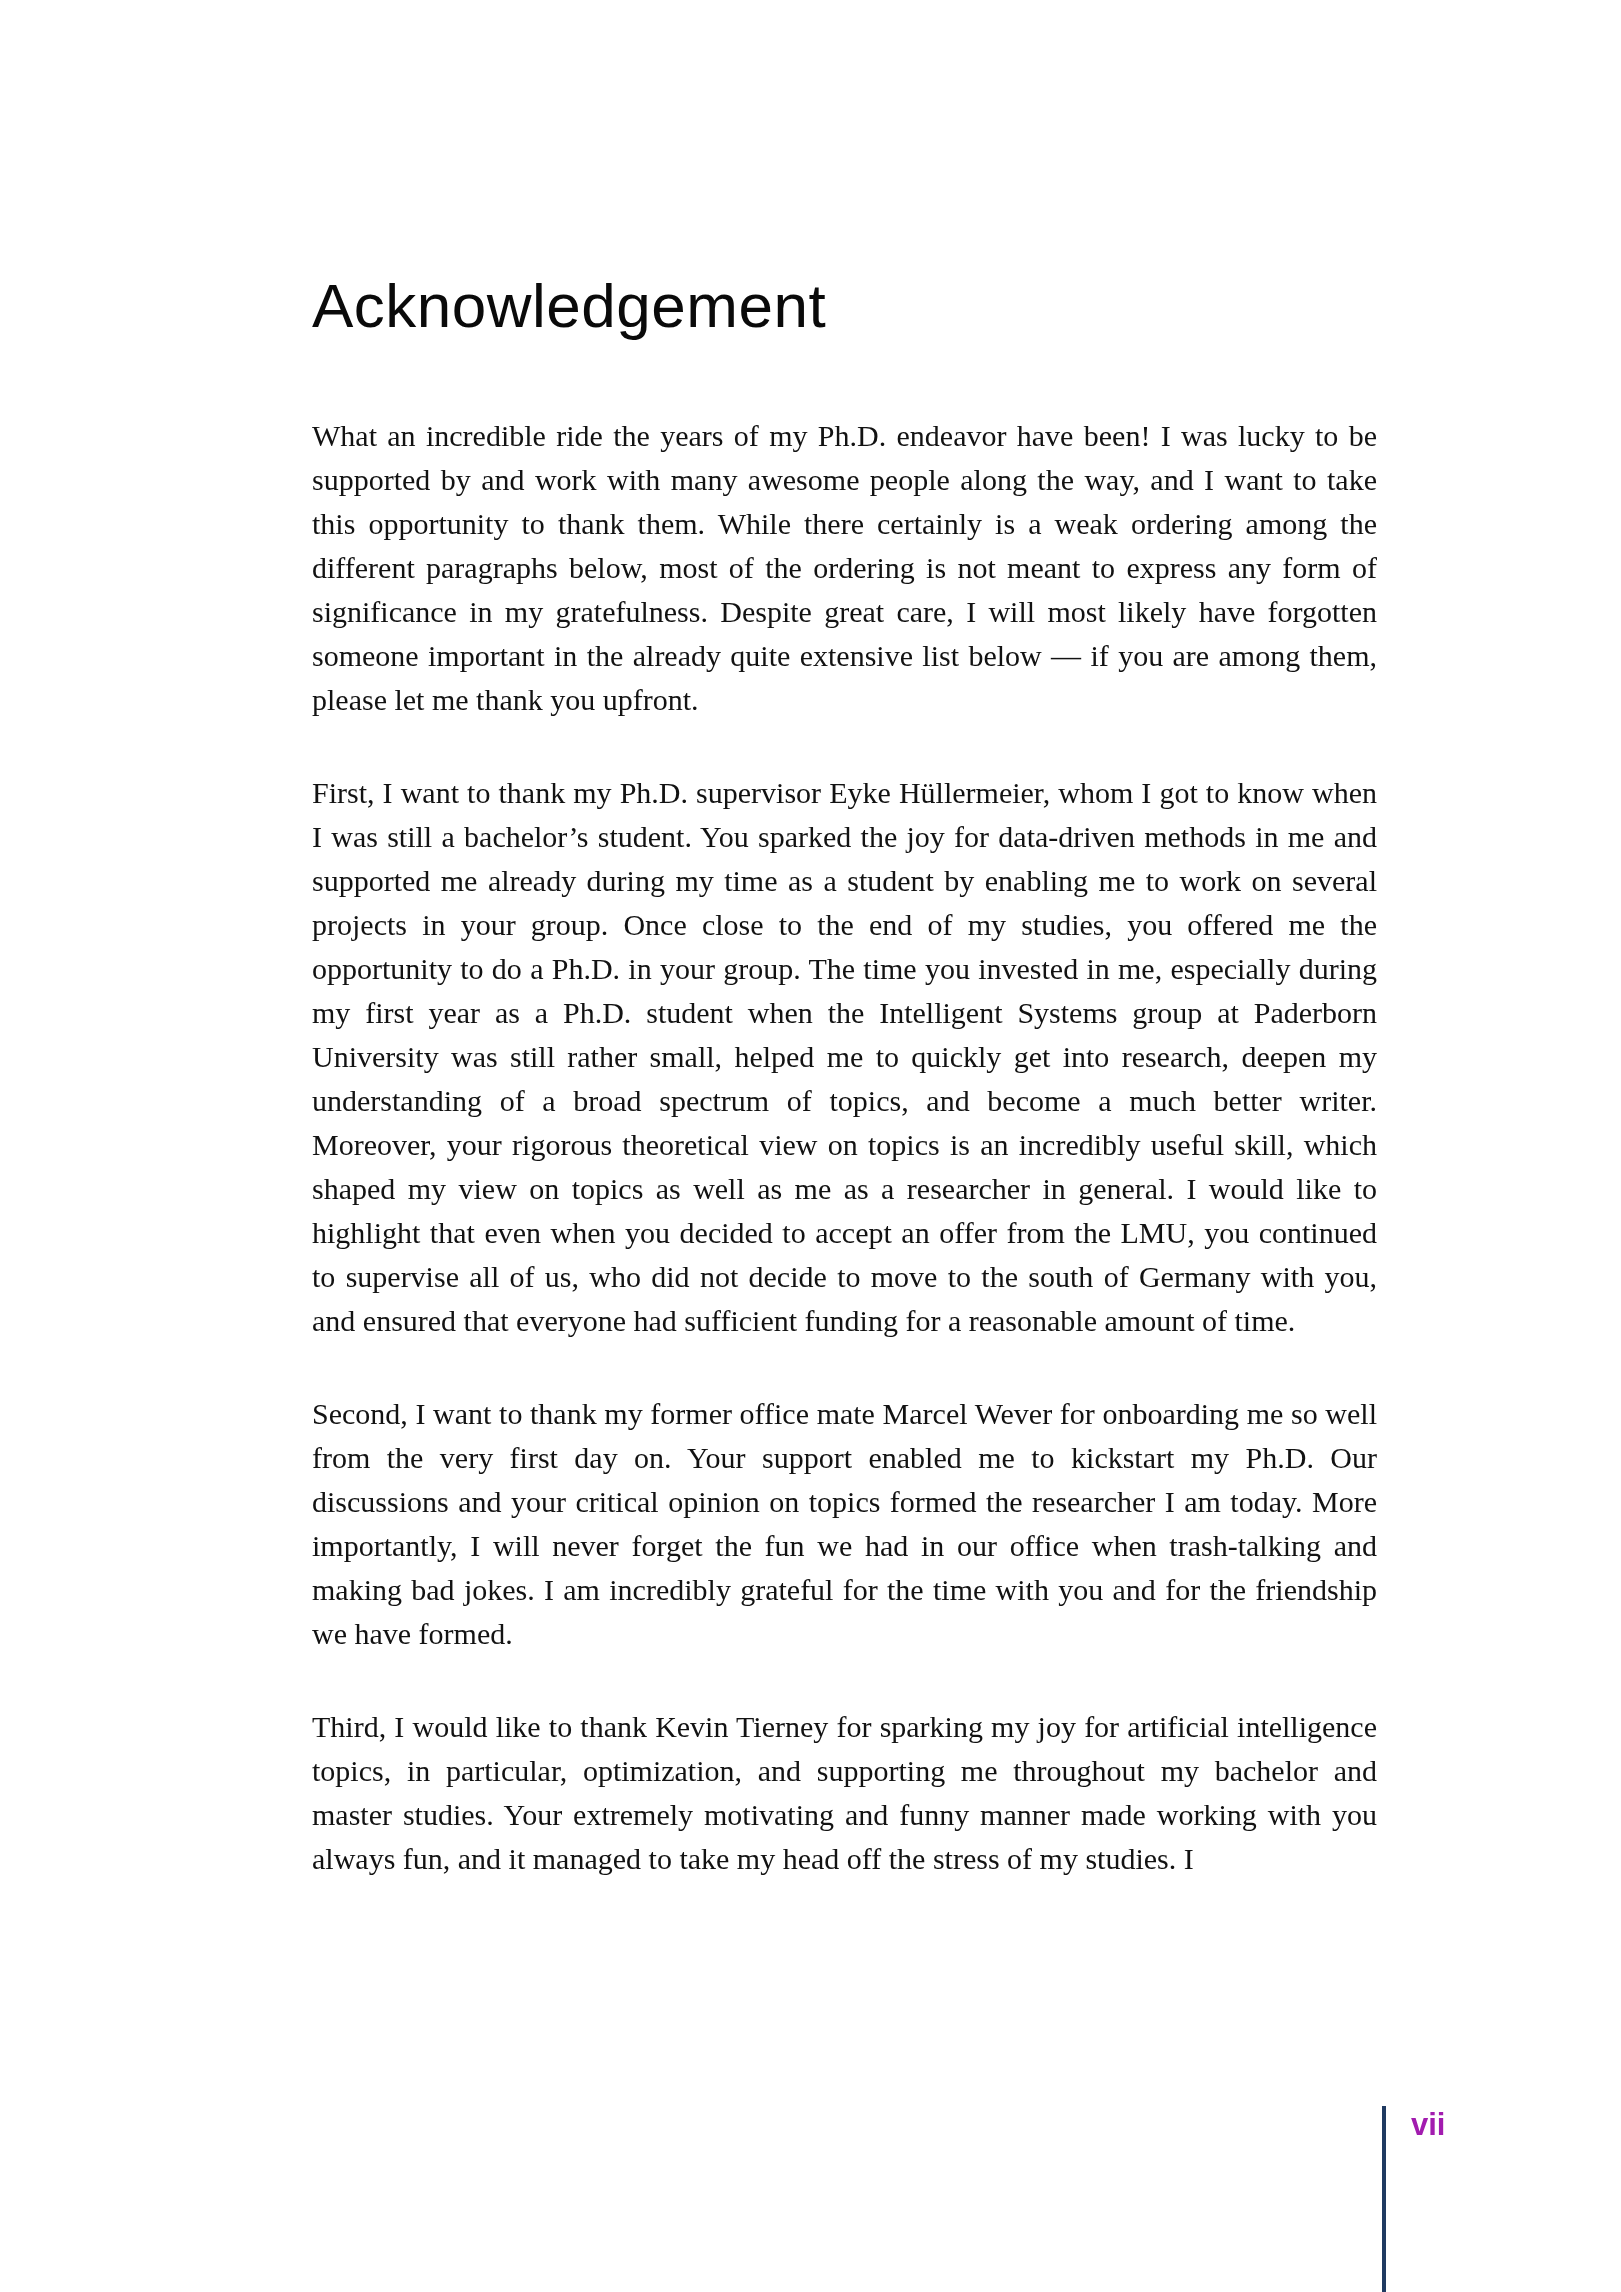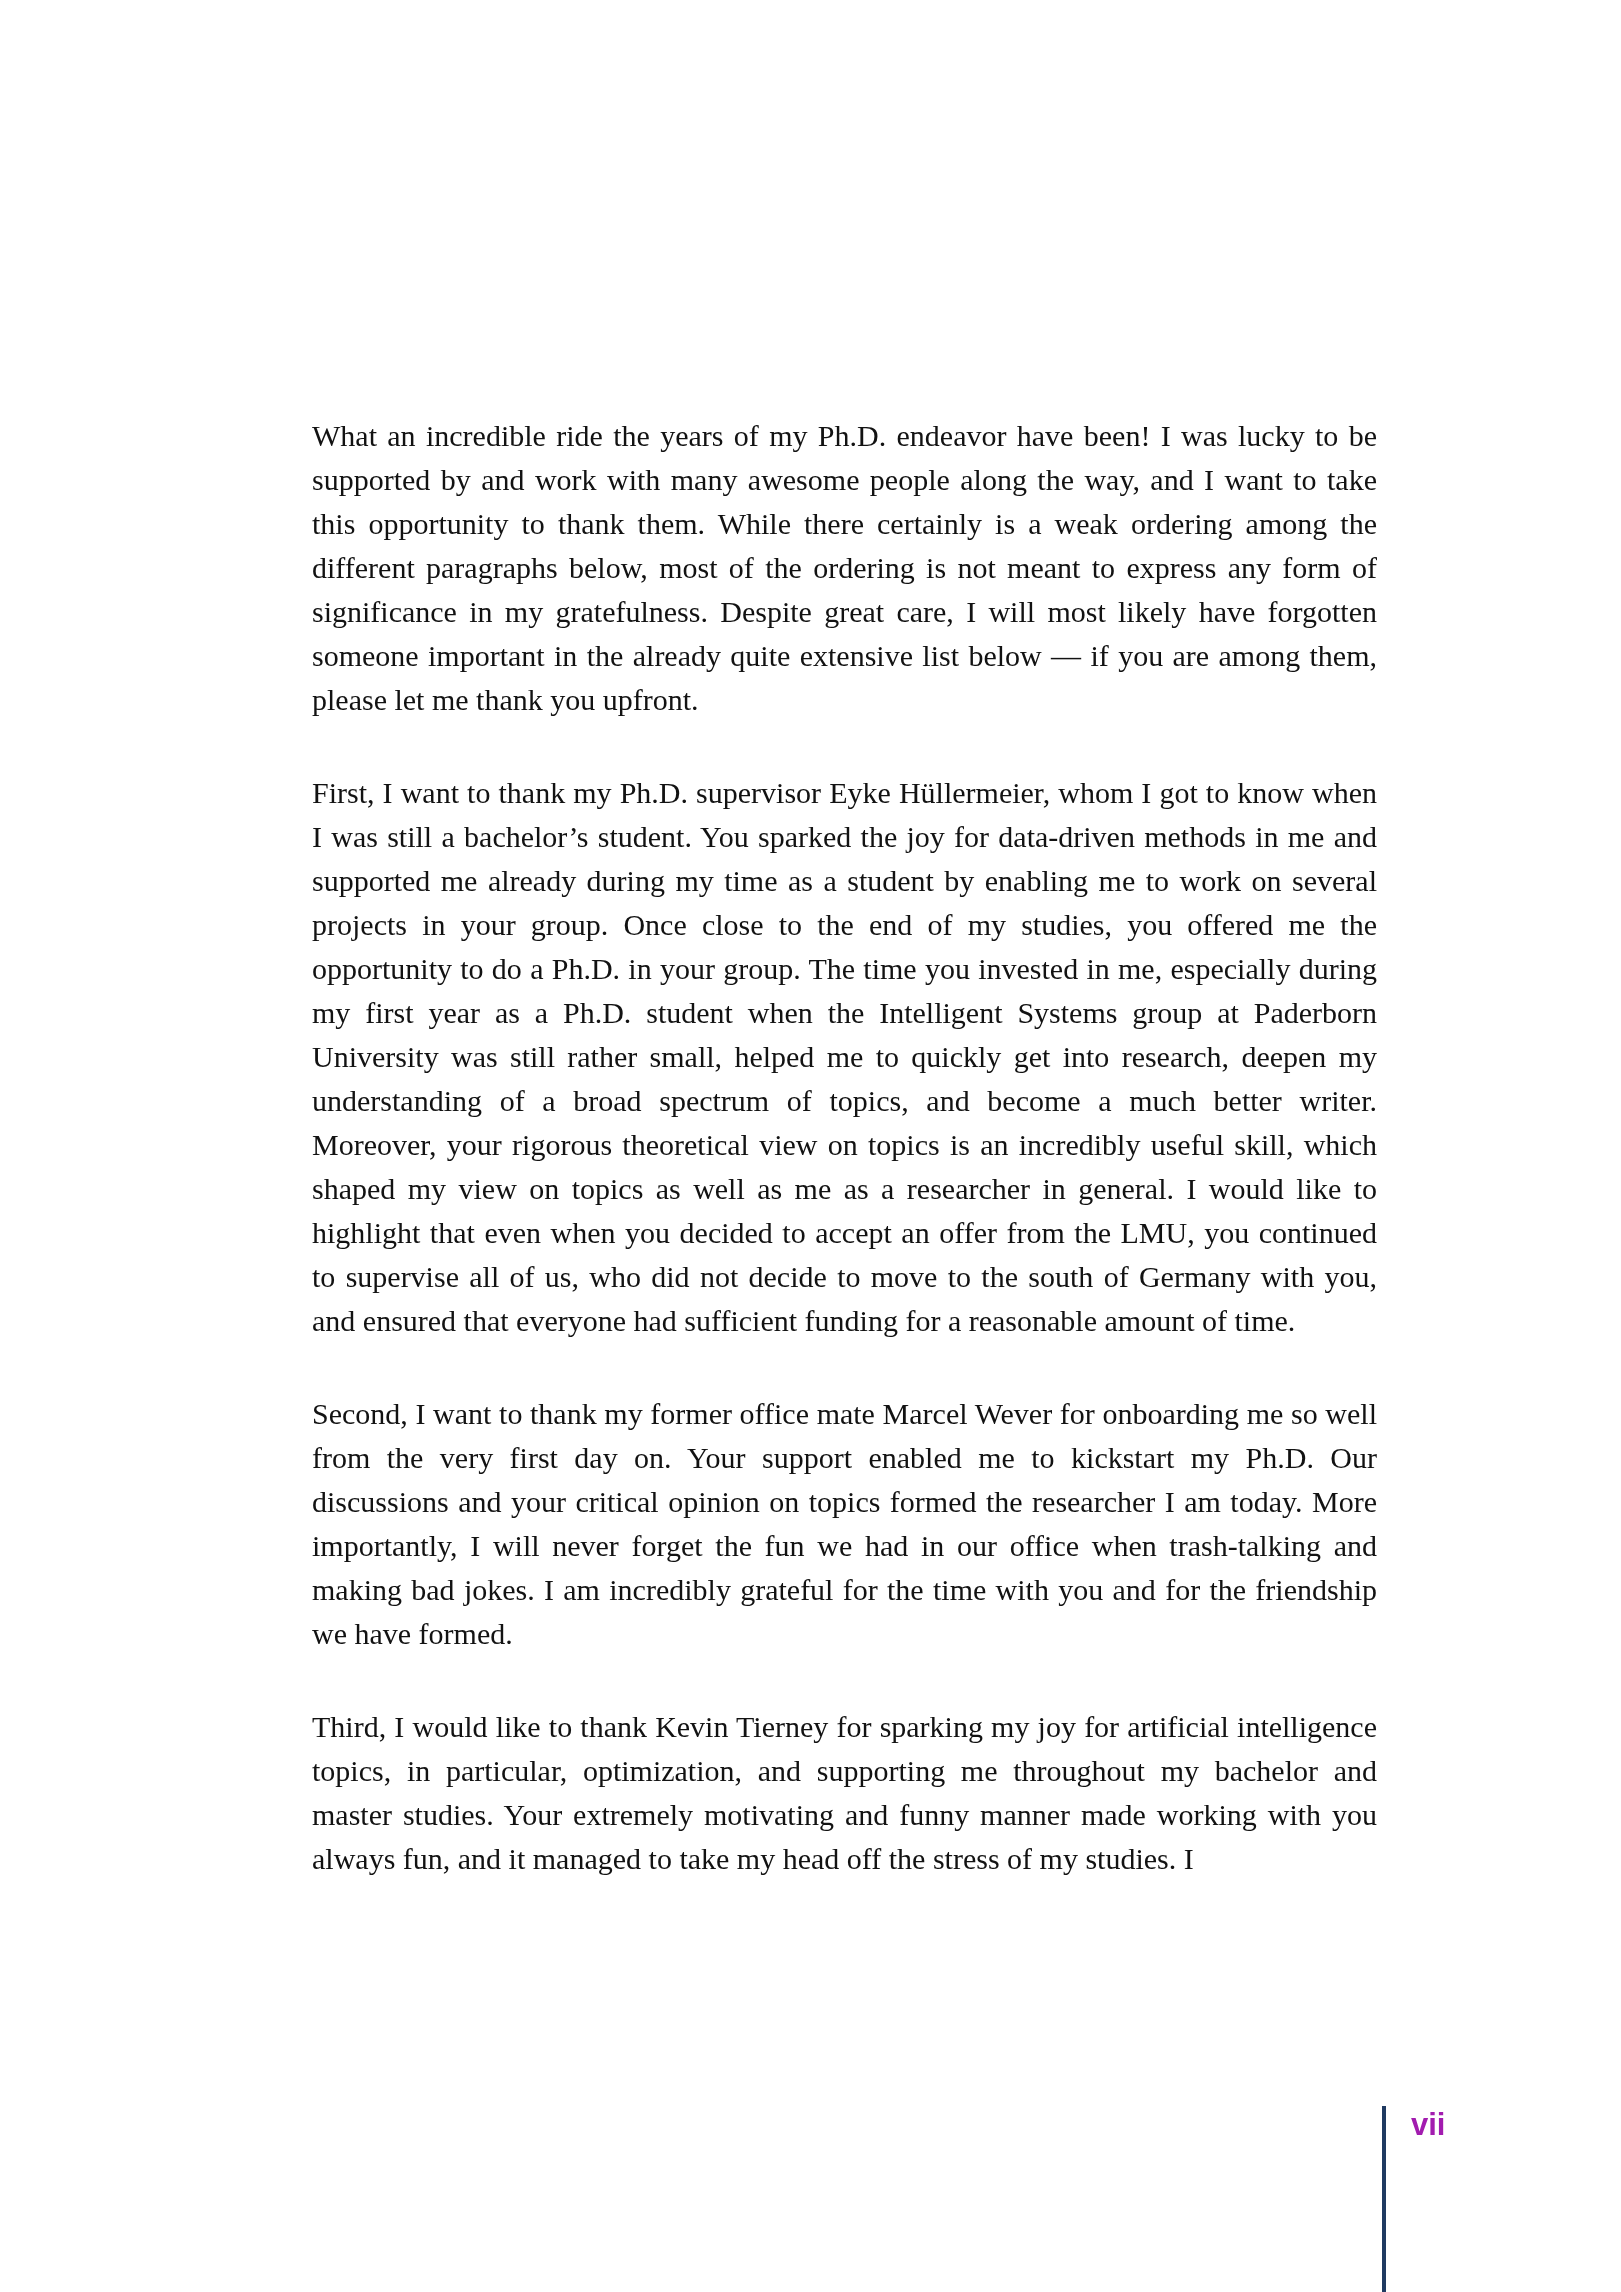--- a/index.html
+++ b/index.html
@@ -62,20 +62,21 @@
     font-size: 31px;
     line-height: 31px;
     color: #a21caf;
   }
 </style>
 </head>
 <body>
 
 <div class="page">
 
+  <h1 class="chapter-heading">Acknowledgement</h1>
 
   <div class="body-text">
     <p>What an incredible ride the years of my Ph.D. endeavor have been! I was lucky to be supported by and work with many awesome people along the way, and I want to take this opportunity to thank them. While there certainly is a weak ordering among the different paragraphs below, most of the ordering is not meant to express any form of significance in my gratefulness. Despite great care, I will most likely have forgotten someone important in the already quite extensive list below — if you are among them, please let me thank you upfront.</p>
     <p>First, I want to thank my Ph.D. supervisor Eyke Hüllermeier, whom I got to know when I was still a bachelor’s student. You sparked the joy for data-driven methods in me and supported me already during my time as a student by enabling me to work on several projects in your group. Once close to the end of my studies, you offered me the opportunity to do a Ph.D. in your group. The time you invested in me, especially during my first year as a Ph.D. student when the Intelligent Systems group at Paderborn University was still rather small, helped me to quickly get into research, deepen my understanding of a broad spectrum of topics, and become a much better writer. Moreover, your rigorous theoretical view on topics is an incredibly useful skill, which shaped my view on topics as well as me as a researcher in general. I would like to highlight that even when you decided to accept an offer from the LMU, you continued to supervise all of us, who did not decide to move to the south of Germany with you, and ensured that everyone had sufficient funding for a reasonable amount of time.</p>
     <p>Second, I want to thank my former office mate Marcel Wever for onboarding me so well from the very first day on. Your support enabled me to kickstart my Ph.D. Our discussions and your critical opinion on topics formed the researcher I am today. More importantly, I will never forget the fun we had in our office when trash-talking and making bad jokes. I am incredibly grateful for the time with you and for the friendship we have formed.</p>
     <p>Third, I would like to thank Kevin Tierney for sparking my joy for artificial intelligence topics, in particular, optimization, and supporting me throughout my bachelor and master studies. Your extremely motivating and funny manner made working with you always fun, and it managed to take my head off the stress of my studies. I</p>
   </div>
 
   <div class="footer-rule"></div>
 

